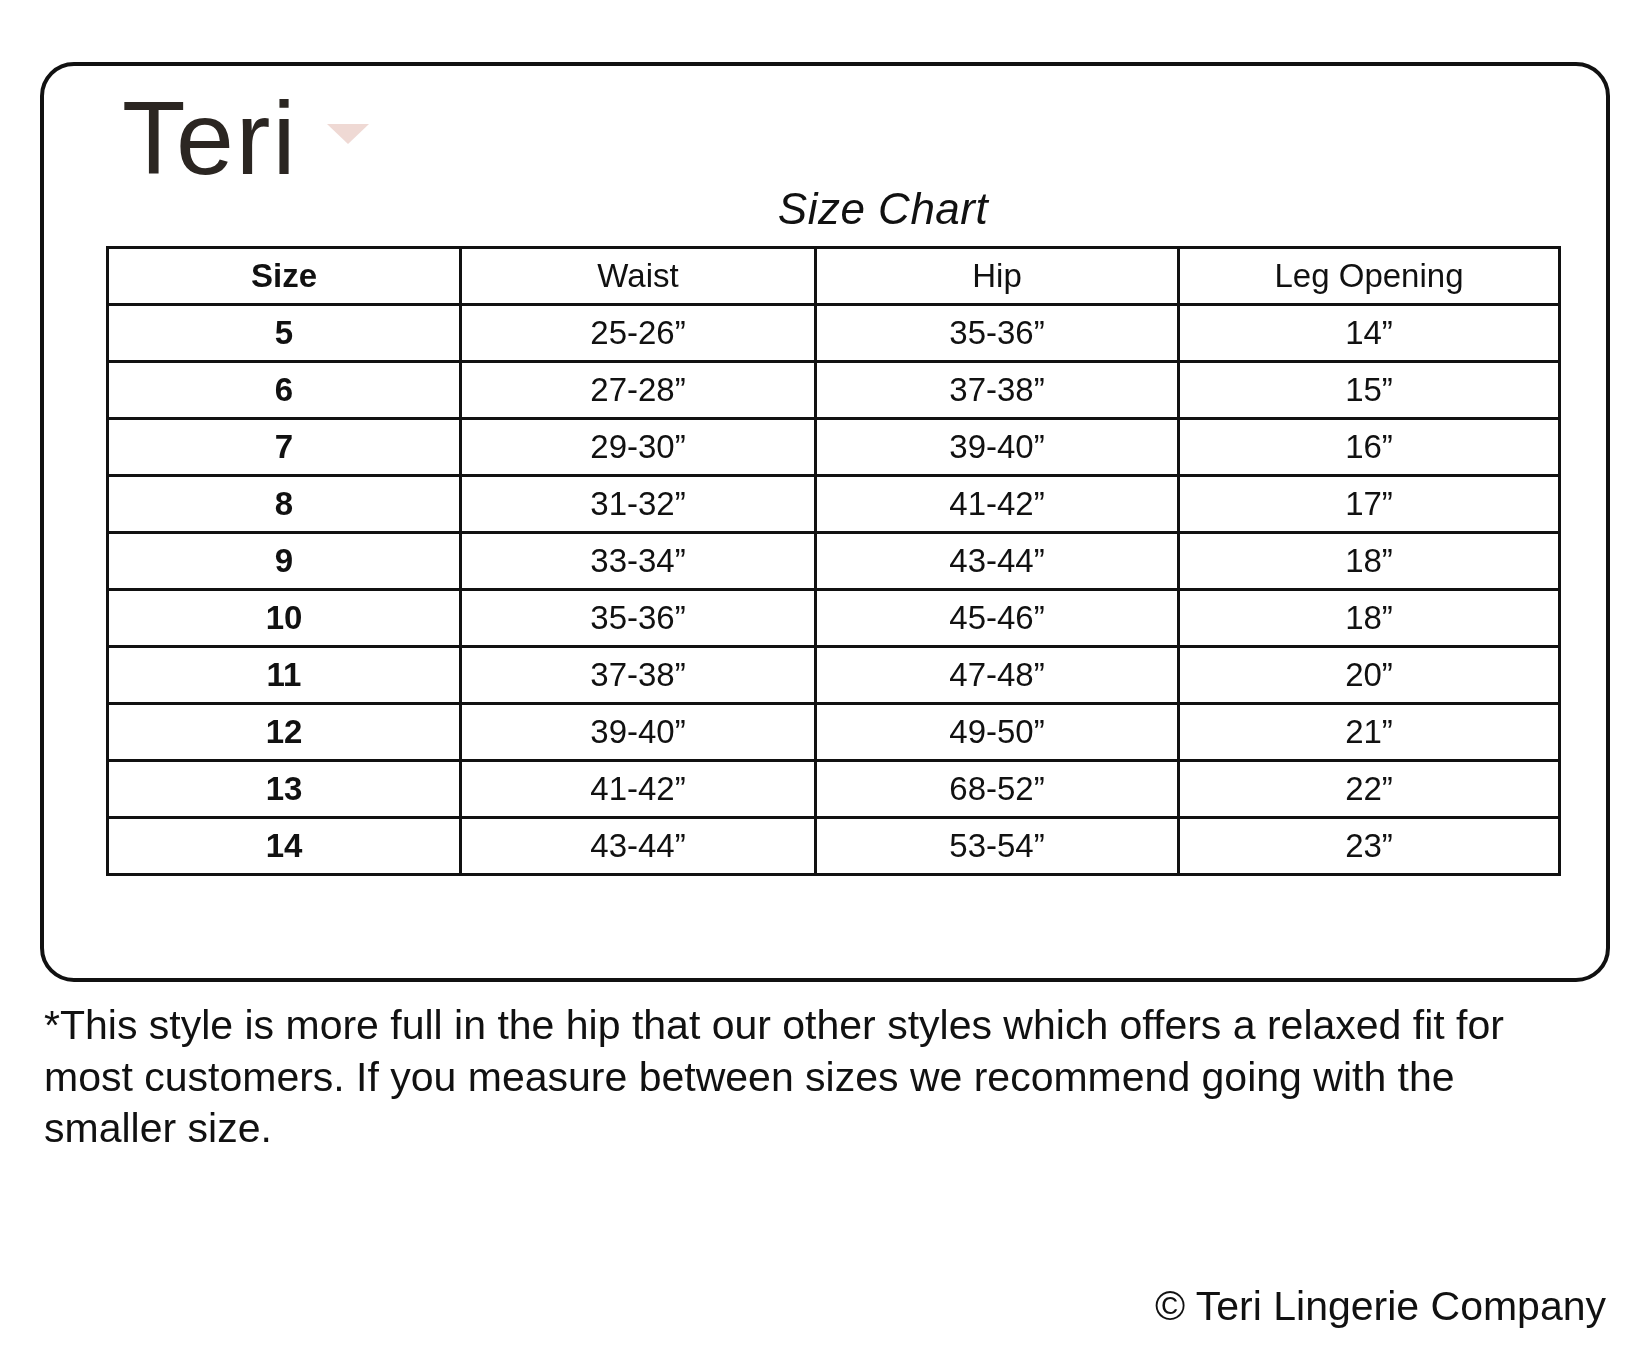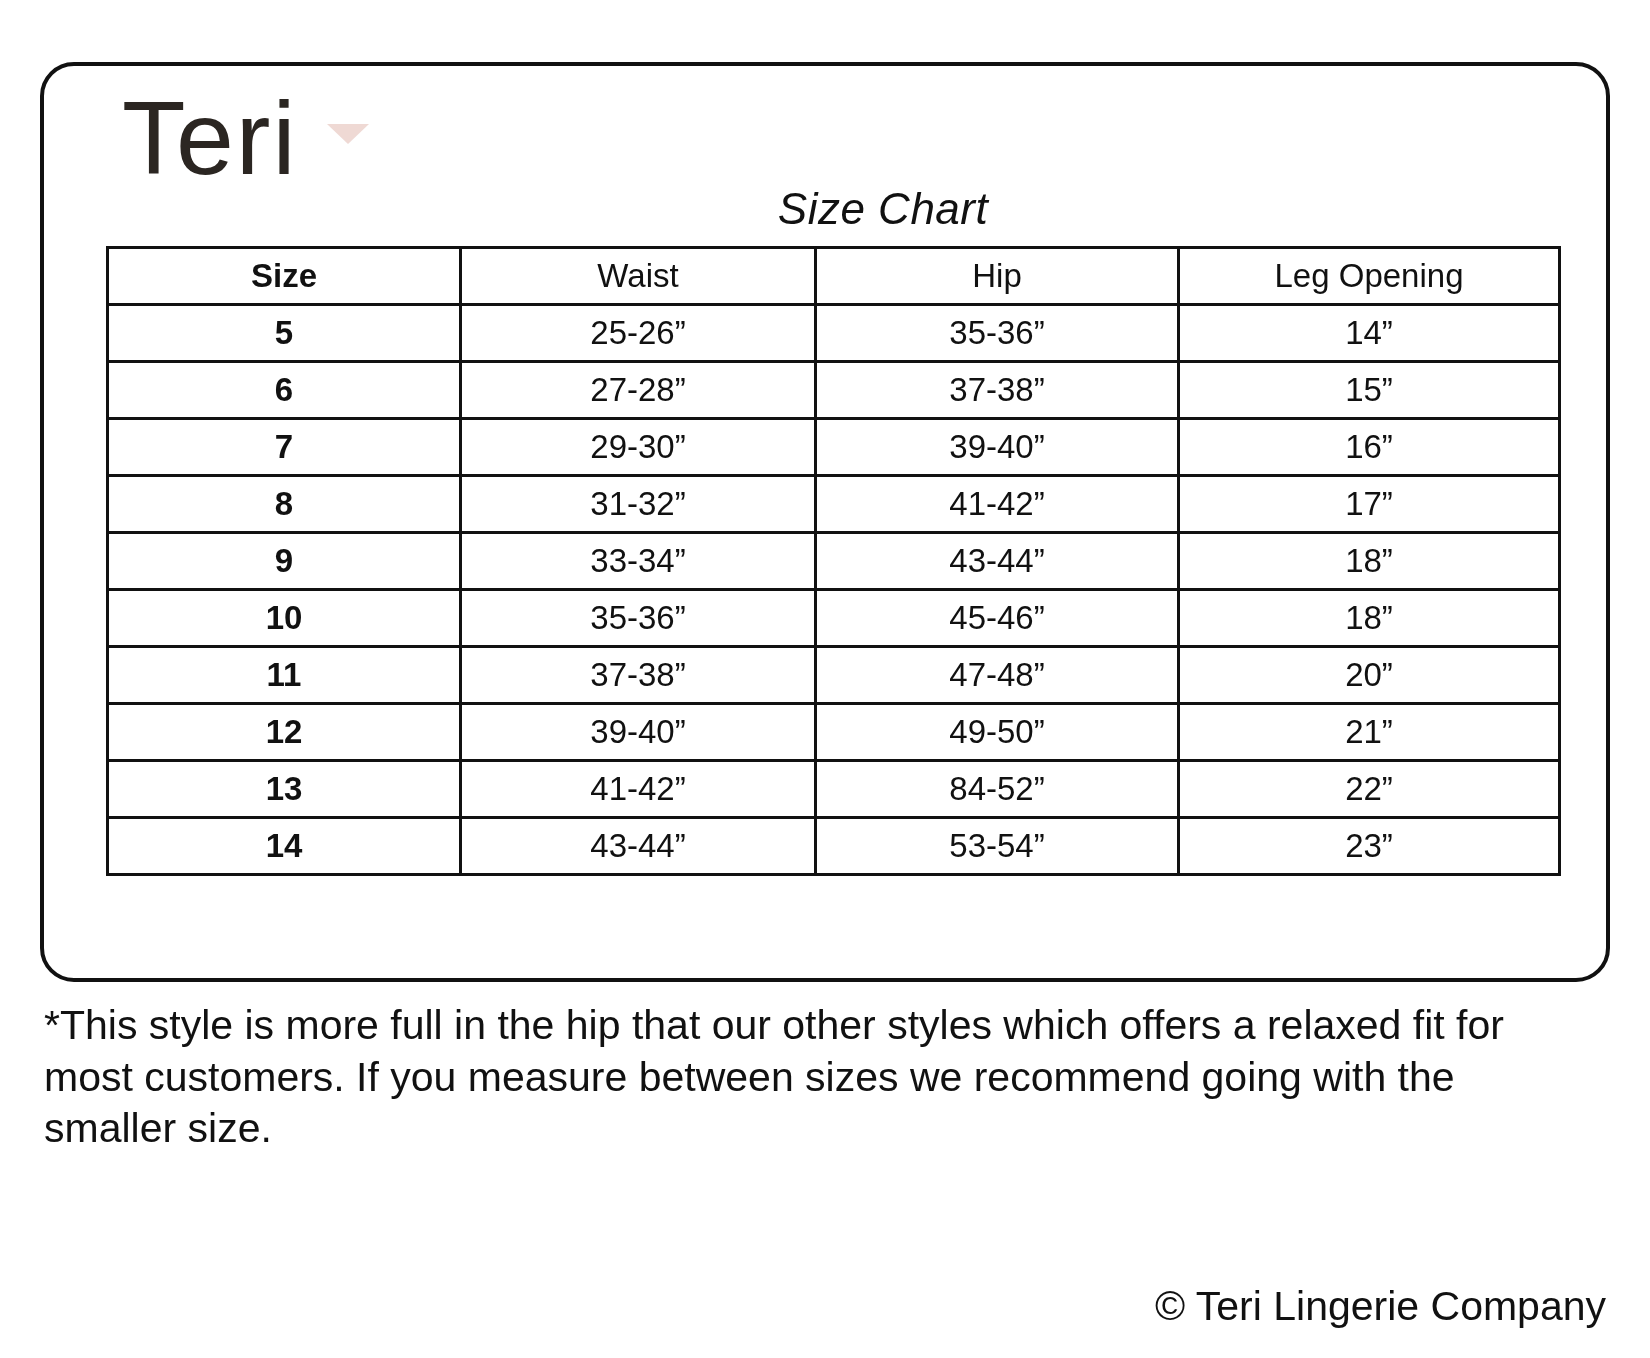--- a/index.html
+++ b/index.html
@@ -216,21 +216,21 @@
         </tr>
         <tr>
           <td class="col-size">12</td>
           <td class="col-waist">39-40”</td>
           <td class="col-hip">49-50”</td>
           <td class="col-leg">21”</td>
         </tr>
         <tr>
           <td class="col-size">13</td>
           <td class="col-waist">41-42”</td>
-          <td class="col-hip">84-52”</td>
+          <td class="col-hip">68-52”</td>
           <td class="col-leg">22”</td>
         </tr>
         <tr>
           <td class="col-size">14</td>
           <td class="col-waist">43-44”</td>
           <td class="col-hip">53-54”</td>
           <td class="col-leg">23”</td>
         </tr>
       </tbody>
     </table>

